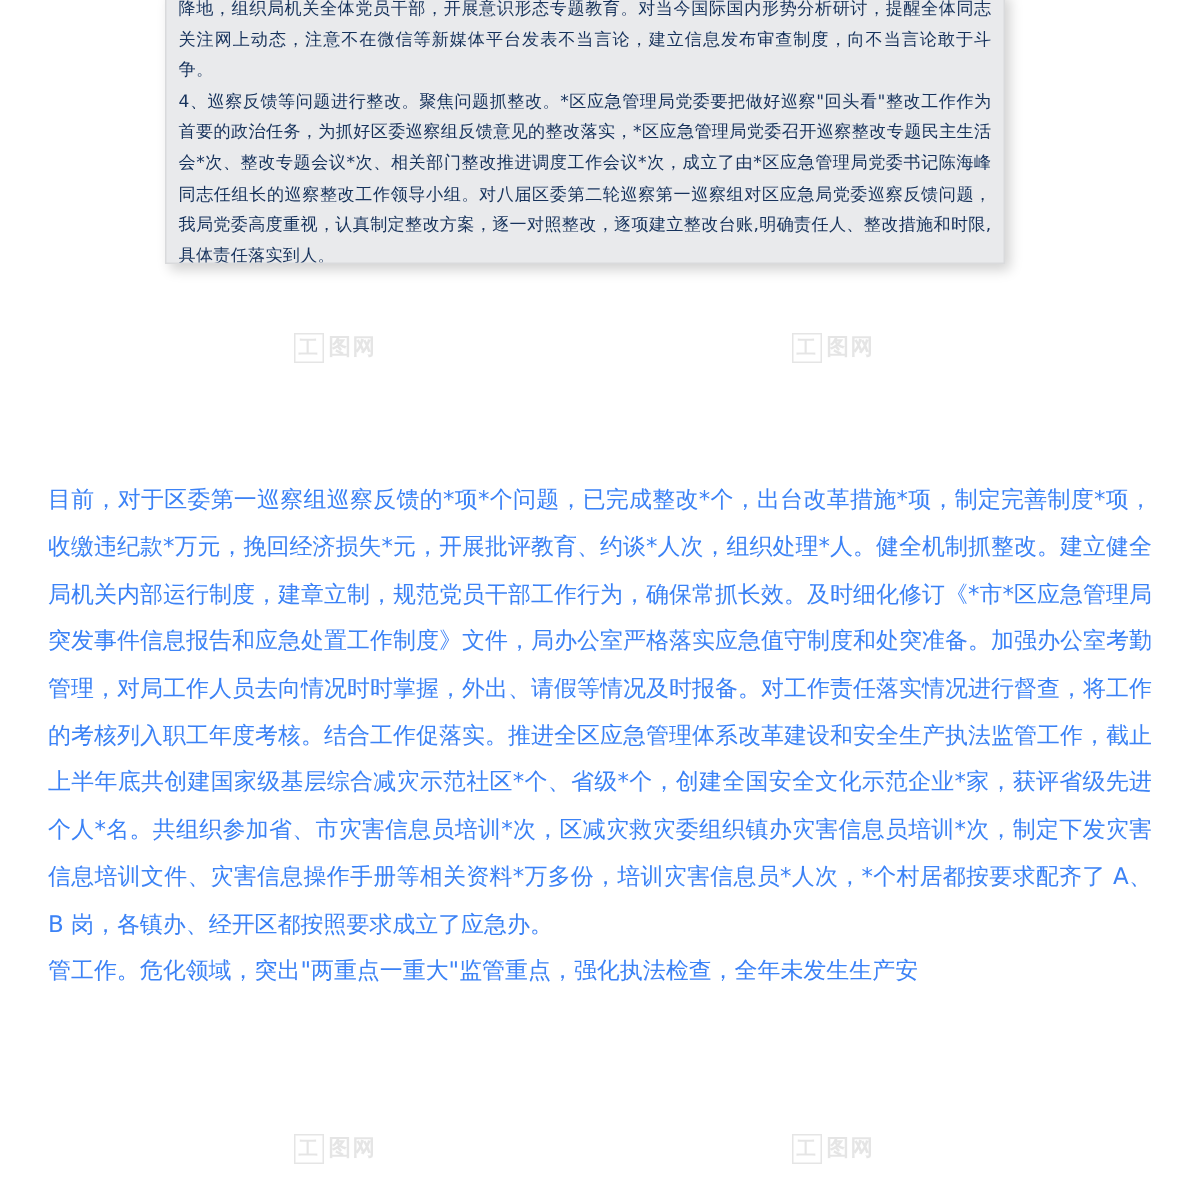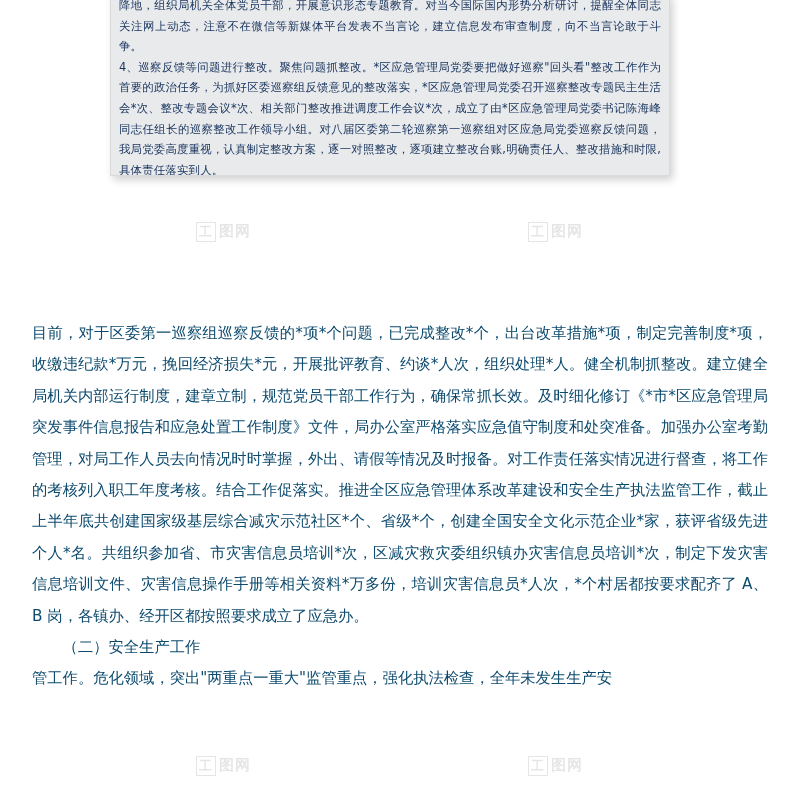--- a/index.html
+++ b/index.html
@@ -71,21 +71,21 @@
   .wm2 { left: 528px; top: 222px; }
   .wm3 { left: 196px; top: 756px; }
   .wm4 { left: 528px; top: 756px; }
 
   
   .doc-body {
     position: absolute;
     left: 32px;
     top: 318px;
     width: 736px;
-    color: #0c4a6e;
+    color: #3b82f6;
     font-size: 15.3px;
     line-height: 31.4px;
     font-family: "DejaVu Sans", "Liberation Sans", sans-serif;
     text-align: justify;
     text-justify: inter-character;
   }
   .doc-body p {
     margin: 0;
   }
   .indent2 {
@@ -102,15 +102,14 @@
   </div>
 </div>
 
 <div class="wm wm1"><span class="wm-box">工</span><span>图网</span></div>
 <div class="wm wm2"><span class="wm-box">工</span><span>图网</span></div>
 <div class="wm wm3"><span class="wm-box">工</span><span>图网</span></div>
 <div class="wm wm4"><span class="wm-box">工</span><span>图网</span></div>
 
 <div class="doc-body">
   <p>目前，对于区委第一巡察组巡察反馈的*项*个问题，已完成整改*个，出台改革措施*项，制定完善制度*项，收缴违纪款*万元，挽回经济损失*元，开展批评教育、约谈*人次，组织处理*人。健全机制抓整改。建立健全局机关内部运行制度，建章立制，规范党员干部工作行为，确保常抓长效。及时细化修订《*市*区应急管理局突发事件信息报告和应急处置工作制度》文件，局办公室严格落实应急值守制度和处突准备。加强办公室考勤管理，对局工作人员去向情况时时掌握，外出、请假等情况及时报备。对工作责任落实情况进行督查，将工作的考核列入职工年度考核。结合工作促落实。推进全区应急管理体系改革建设和安全生产执法监管工作，截止上半年底共创建国家级基层综合减灾示范社区*个、省级*个，创建全国安全文化示范企业*家，获评省级先进个人*名。共组织参加省、市灾害信息员培训*次，区减灾救灾委组织镇办灾害信息员培训*次，制定下发灾害信息培训文件、灾害信息操作手册等相关资料*万多份，培训灾害信息员*人次，*个村居都按要求配齐了 A、B 岗，各镇办、经开区都按照要求成立了应急办。</p>
-  <p class="indent2">（二）安全生产工作</p>
   <p>管工作。危化领域，突出"两重点一重大"监管重点，强化执法检查，全年未发生生产安</p>
 </div>
 
 </body></html>

